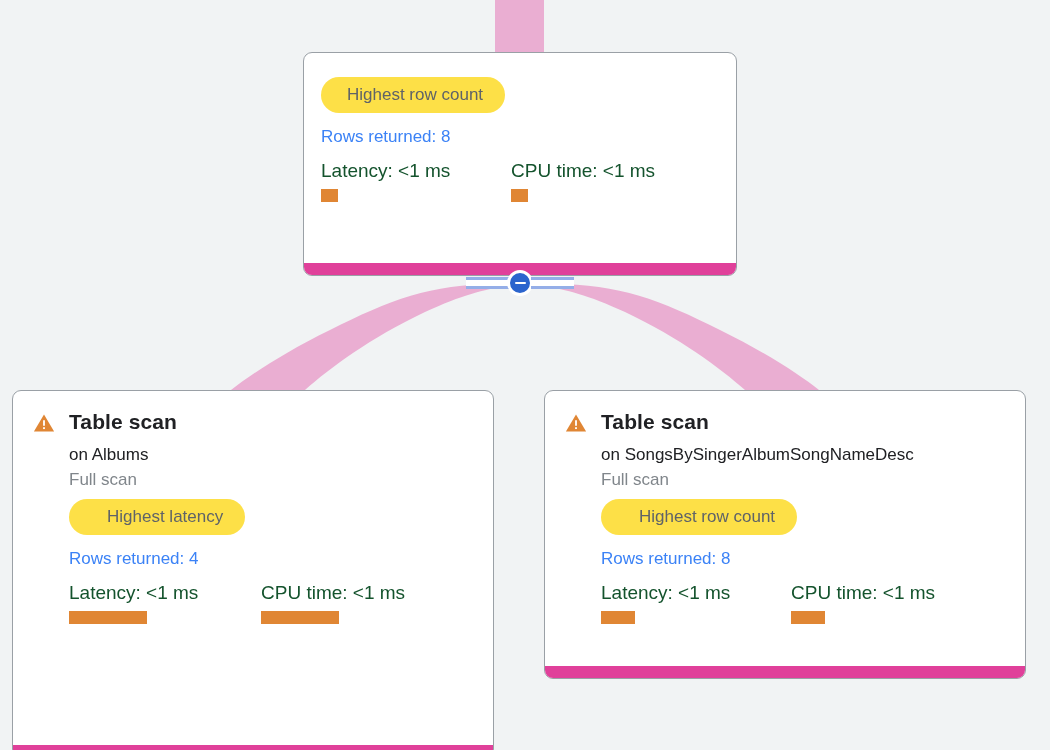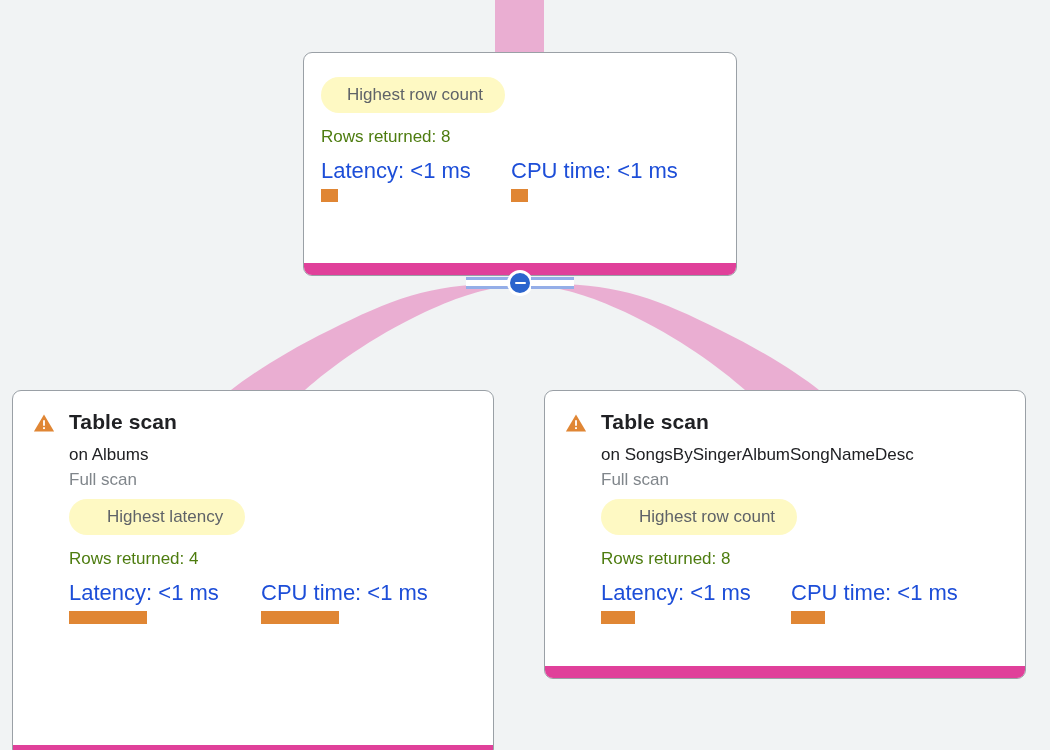--- a/index.html
+++ b/index.html
@@ -92,48 +92,48 @@
     color: #80868b;
     line-height: 24px;
     margin-top: 1px;
   }
 
   .chips {
     margin-top: 7px;
   }
   .chip {
     display: inline-block;
-    background: #fef9c3;
+    background: #fde047;
     color: #5f6368;
     border-radius: 18px;
     font-size: 17px;
     line-height: 20px;
     padding: 8px 22px 8px 38px;
     margin-bottom: 6px;
     white-space: nowrap;
   }
 
   .rows-returned {
     font-size: 17px;
-    color: #4d7c0f;
+    color: #3b82f6;
     line-height: 24px;
     margin-top: 6px;
   }
 
   .metrics {
     display: flex;
     margin-top: 11px;
   }
   .metric {
     width: 192px;
     flex: 0 0 auto;
   }
   .metric-label {
-    font-size: 22px;
-    color: #1d4ed8;
+    font-size: 19px;
+    color: #14532d;
     line-height: 22px;
     white-space: nowrap;
   }
   .metric-bar {
     height: 13px;
     background: #e08634;
     margin-top: 7px;
   }
 
   

